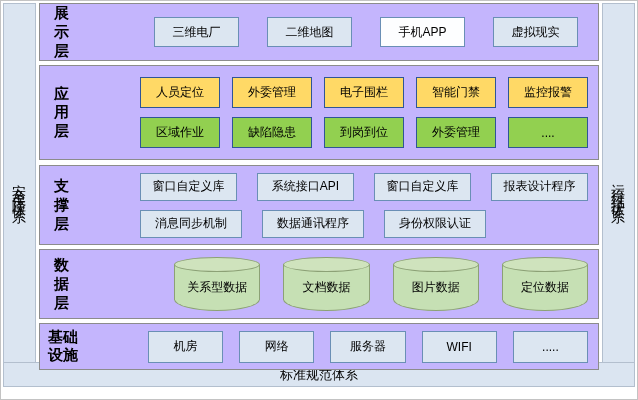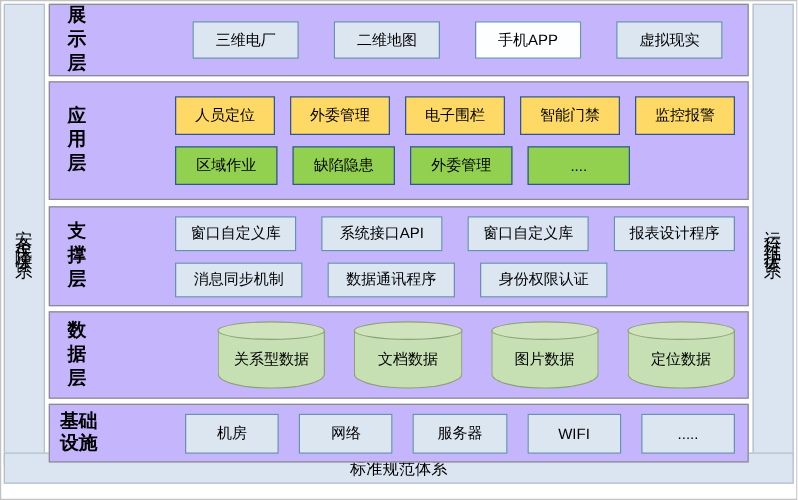--- a/index.html
+++ b/index.html
@@ -134,20 +134,21 @@
           <div class="row row-application">
             <div class="box box-yellow">人员定位</div>
             <div class="box box-yellow">外委管理</div>
             <div class="box box-yellow">电子围栏</div>
             <div class="box box-yellow">智能门禁</div>
             <div class="box box-yellow">监控报警</div>
           </div>
           <div class="row row-application">
             <div class="box box-green">区域作业</div>
             <div class="box box-green">缺陷隐患</div>
+            <div class="box box-green">到岗到位</div>
             <div class="box box-green">外委管理</div>
             <div class="box box-green">....</div>
           </div>
         </div>
       </div>
       <div class="layer layer-support">
         <div class="layer-label">支撑层</div>
         <div class="layer-content">
           <div class="row row-support">
             <div class="box box-blue">窗口自定义库</div>

